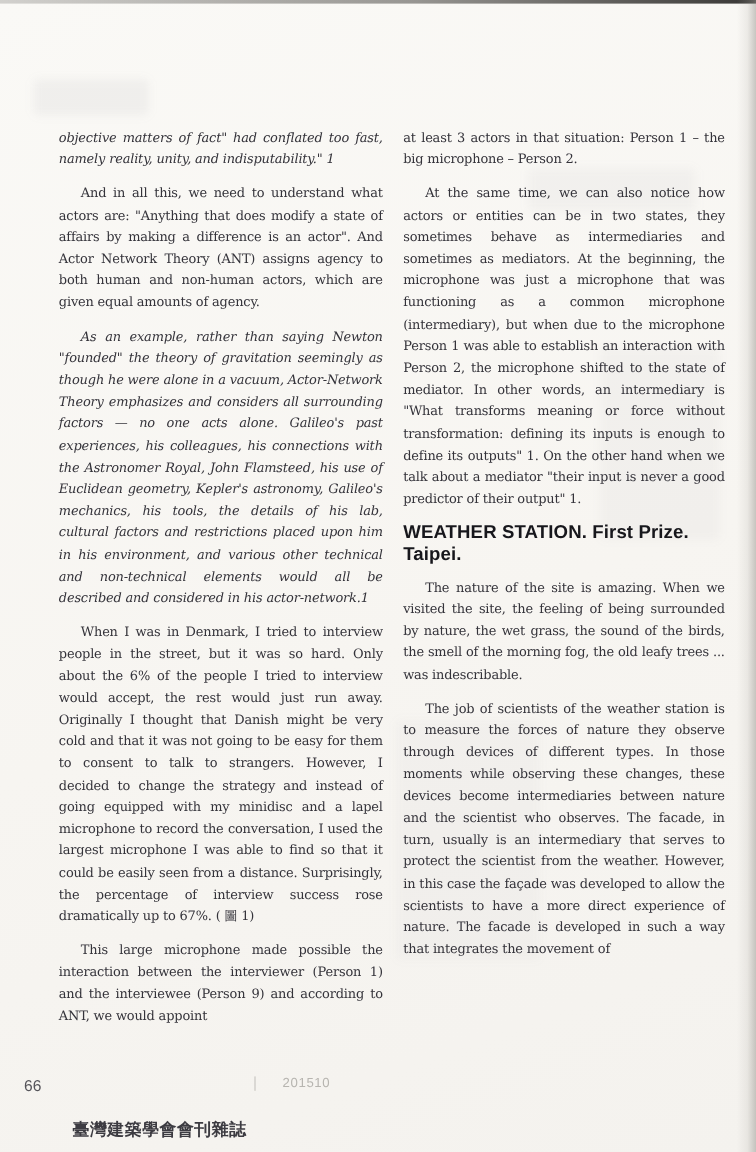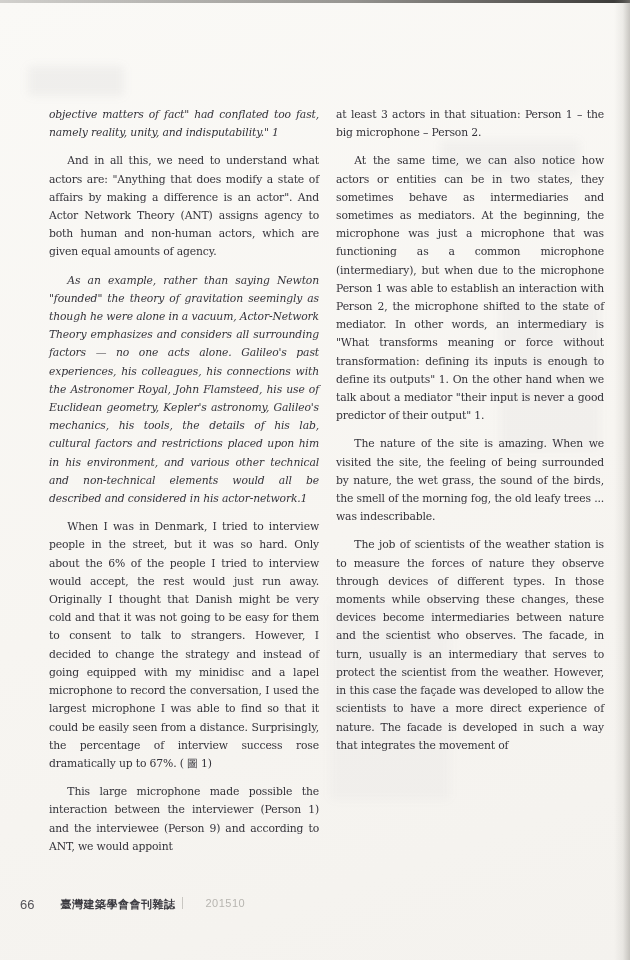--- a/index.html
+++ b/index.html
@@ -63,24 +63,25 @@
     display: flex;
     align-items: flex-start;
     font-family: "Liberation Sans", sans-serif;
   }
   .page-num {
     font-size: 13px;
     color: #55545a;
     margin-right: 26px;
   }
   .journal-title {
-    font-size: 11px;
+    font-size: 14px;
     font-weight: 700;
     color: #3c3b41;
     letter-spacing: 0.5px;
+    margin-top: 36px;
   }
   .issue {
     font-size: 11px;
     color: #b7b5b0;
     margin-left: 7px;
     padding-left: 22px;
     border-left: 1px solid #c9c7c2;
     letter-spacing: 0.5px;
   }
 </style>
@@ -101,20 +102,21 @@
     <p class="para italic noindent">objective matters of fact" had conflated too fast, namely reality, unity, and indisputability." 1</p>
     <p class="para">And in all this, we need to understand what actors are: "Anything that does modify a state of affairs by making a difference is an actor". And Actor Network Theory (ANT) assigns agency to both human and non-human actors, which are given equal amounts of agency.</p>
     <p class="para italic">As an example, rather than saying Newton "founded" the theory of gravitation seemingly as though he were alone in a vacuum, Actor-Network Theory emphasizes and considers all surrounding factors — no one acts alone. Galileo's past experiences, his colleagues, his connections with the Astronomer Royal, John Flamsteed, his use of Euclidean geometry, Kepler's astronomy, Galileo's mechanics, his tools, the details of his lab, cultural factors and restrictions placed upon him in his environment, and various other technical and non-technical elements would all be described and considered in his actor-network.1</p>
     <p class="para">When I was in Denmark, I tried to interview people in the street, but it was so hard. Only about the 6% of the people I tried to interview would accept, the rest would just run away. Originally I thought that Danish might be very cold and that it was not going to be easy for them to consent to talk to strangers. However, I decided to change the strategy and instead of going equipped with my minidisc and a lapel microphone to record the conversation, I used the largest microphone I was able to find so that it could be easily seen from a distance. Surprisingly, the percentage of interview success rose dramatically up to 67%. ( 圖 1)</p>
     <p class="para">This large microphone made possible the interaction between the interviewer (Person 1) and the interviewee (Person 9) and according to ANT, we would appoint</p>
   </div>
 
   <div class="col col-right">
     <p class="para noindent">at least 3 actors in that situation: Person 1 – the big microphone – Person 2.</p>
     <p class="para">At the same time, we can also notice how actors or entities can be in two states, they sometimes behave as intermediaries and sometimes as mediators. At the beginning, the microphone was just a microphone that was functioning as a common microphone (intermediary), but when due to the microphone Person 1 was able to establish an interaction with Person 2, the microphone shifted to the state of mediator. In other words, an intermediary is "What transforms meaning or force without transformation: defining its inputs is enough to define its outputs" 1. On the other hand when we talk about a mediator "their input is never a good predictor of their output" 1.</p>
+    <h2 class="heading">WEATHER STATION. First Prize. Taipei.</h2>
     <p class="para">The nature of the site is amazing. When we visited the site, the feeling of being surrounded by nature, the wet grass, the sound of the birds, the smell of the morning fog, the old leafy trees ... was indescribable.</p>
     <p class="para">The job of scientists of the weather station is to measure the forces of nature they observe through devices of different types. In those moments while observing these changes, these devices become intermediaries between nature and the scientist who observes. The facade, in turn, usually is an intermediary that serves to protect the scientist from the weather. However, in this case the façade was developed to allow the scientists to have a more direct experience of nature. The facade is developed in such a way that integrates the movement of</p>
   </div>
 
   <div class="footer">
     <span class="page-num">66</span>
     <span class="journal-title">臺灣建築學會會刊雜誌</span>
     <span class="issue">201510</span>
   </div>
 

